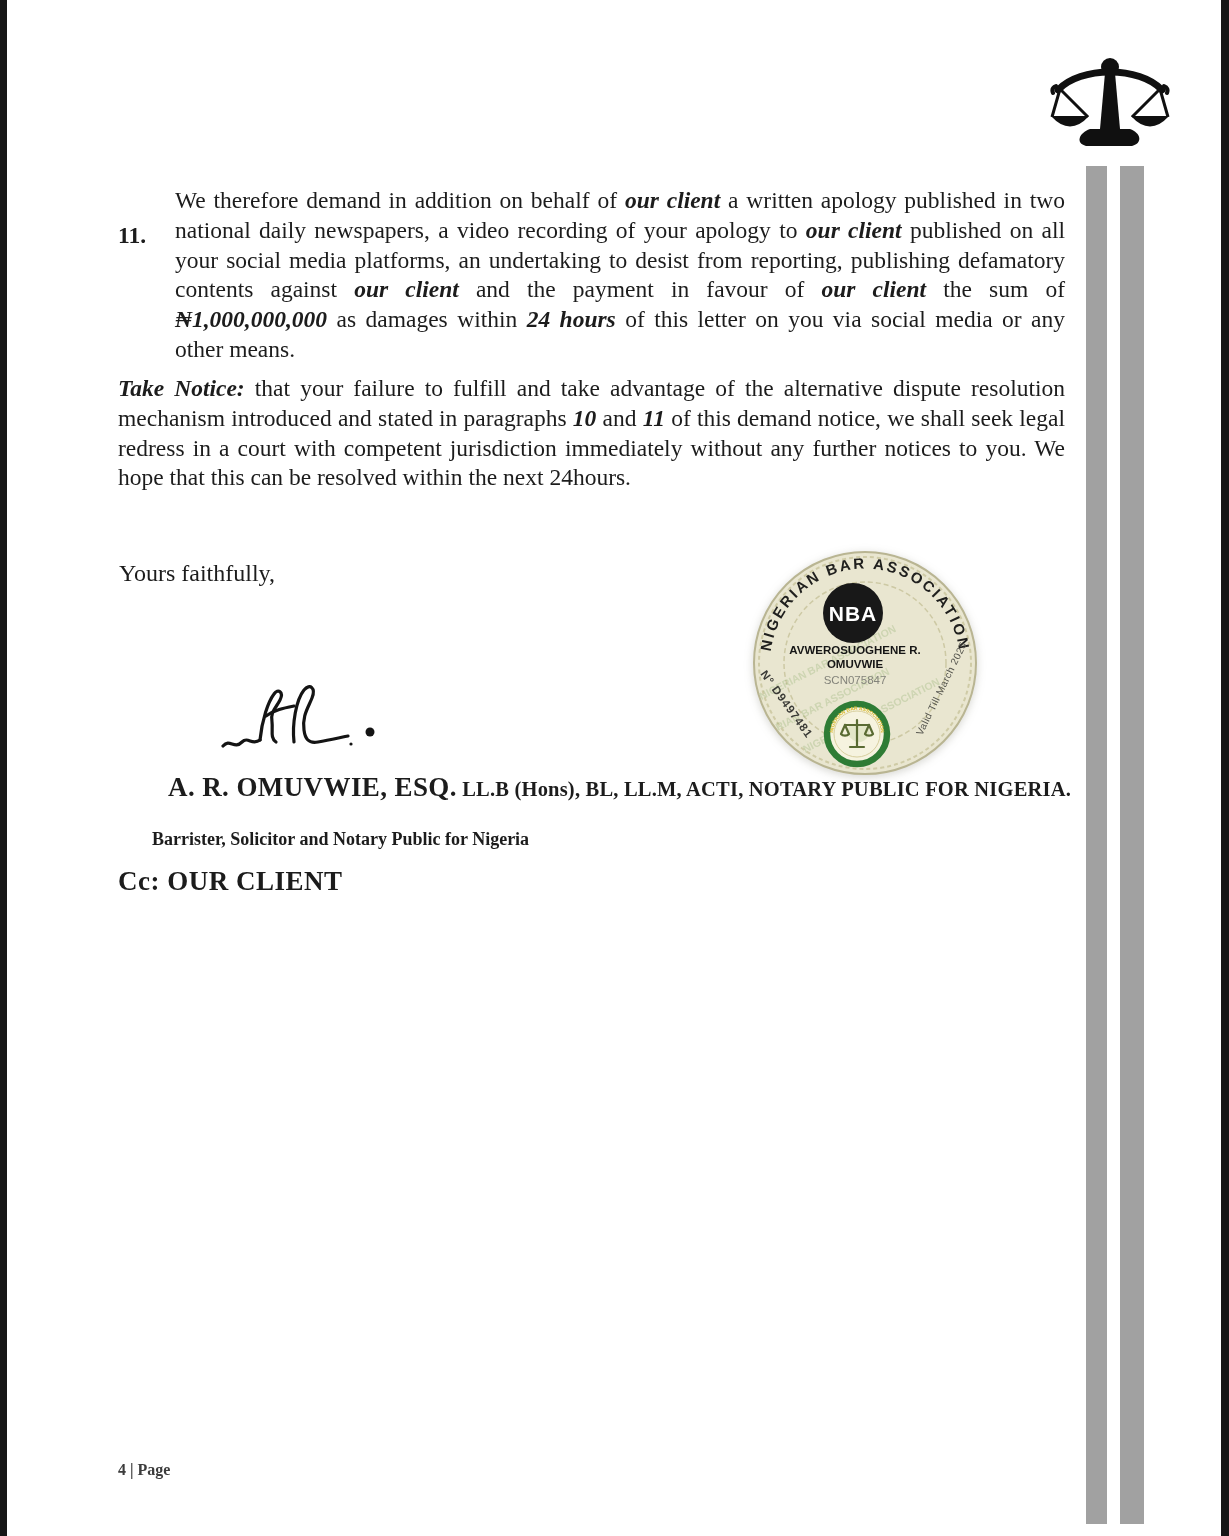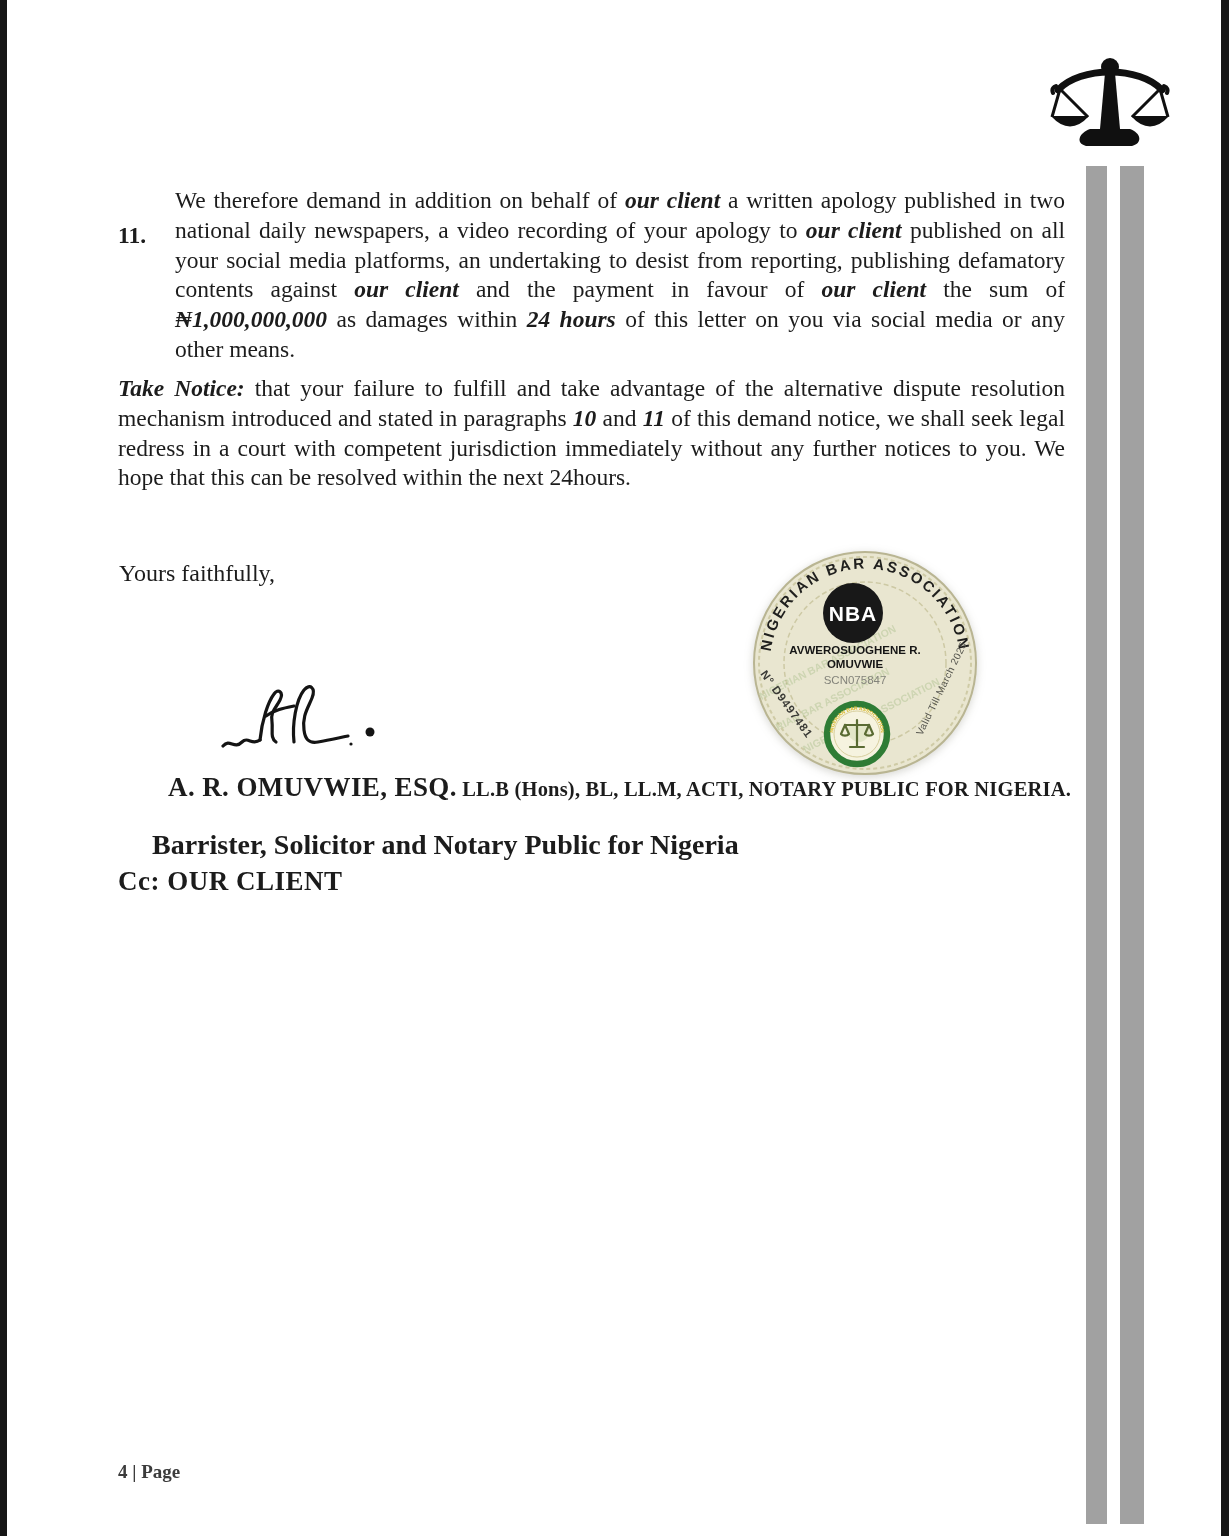--- a/index.html
+++ b/index.html
@@ -19,23 +19,23 @@
   #para-11 .num{position:absolute;left:0;top:0;font-weight:bold;margin-top:35px;}
   #take-notice{position:absolute;left:118px;top:374px;width:947px;}
   #signoff-1{position:absolute;left:119px;top:548px;font-size:24px;margin-top:12px;}
   #signoff-2{position:absolute;left:118px;top:580px;font-size:25px;font-weight:bold;letter-spacing:.6px;}
   #nba-seal{position:absolute;left:746px;top:544px;width:238px;height:238px;
             filter:drop-shadow(0 2px 4px rgba(90,90,70,.25));}
   #signature{position:absolute;left:218px;top:670px;width:185px;height:95px;}
   #signatory-line{position:absolute;left:128px;top:772px;width:960px;white-space:nowrap;margin-left:40px;}
   #signatory-line .big{font-size:27px;font-weight:bold;letter-spacing:.4px;}
   #signatory-line .small{font-size:20.5px;font-weight:bold;letter-spacing:.2px;}
-  #signatory-role{position:absolute;left:152px;top:829px;font-size:28px;font-weight:bold;}
+  #signatory-role{position:absolute;left:152px;top:829px;font-size:18px;font-weight:bold;}
   #cc-line{position:absolute;left:118px;top:866px;font-size:27px;font-weight:bold;letter-spacing:.5px;}
-  #page-footer{position:absolute;left:118px;top:1461px;font-size:19px;font-weight:bold;color:#3c3c3c;}
+  #page-footer{position:absolute;left:118px;top:1461px;font-size:16px;font-weight:bold;color:#3c3c3c;}
   .sans{font-family:"Liberation Sans","DejaVu Sans",sans-serif;}
 </style>
 </head>
 <body>
 
 <div class="page">
 
   <div id="edge-left" class="edge-bar"></div>
   <div id="edge-right" class="edge-bar"></div>
   <div id="stripe-1" class="stripe"></div>

